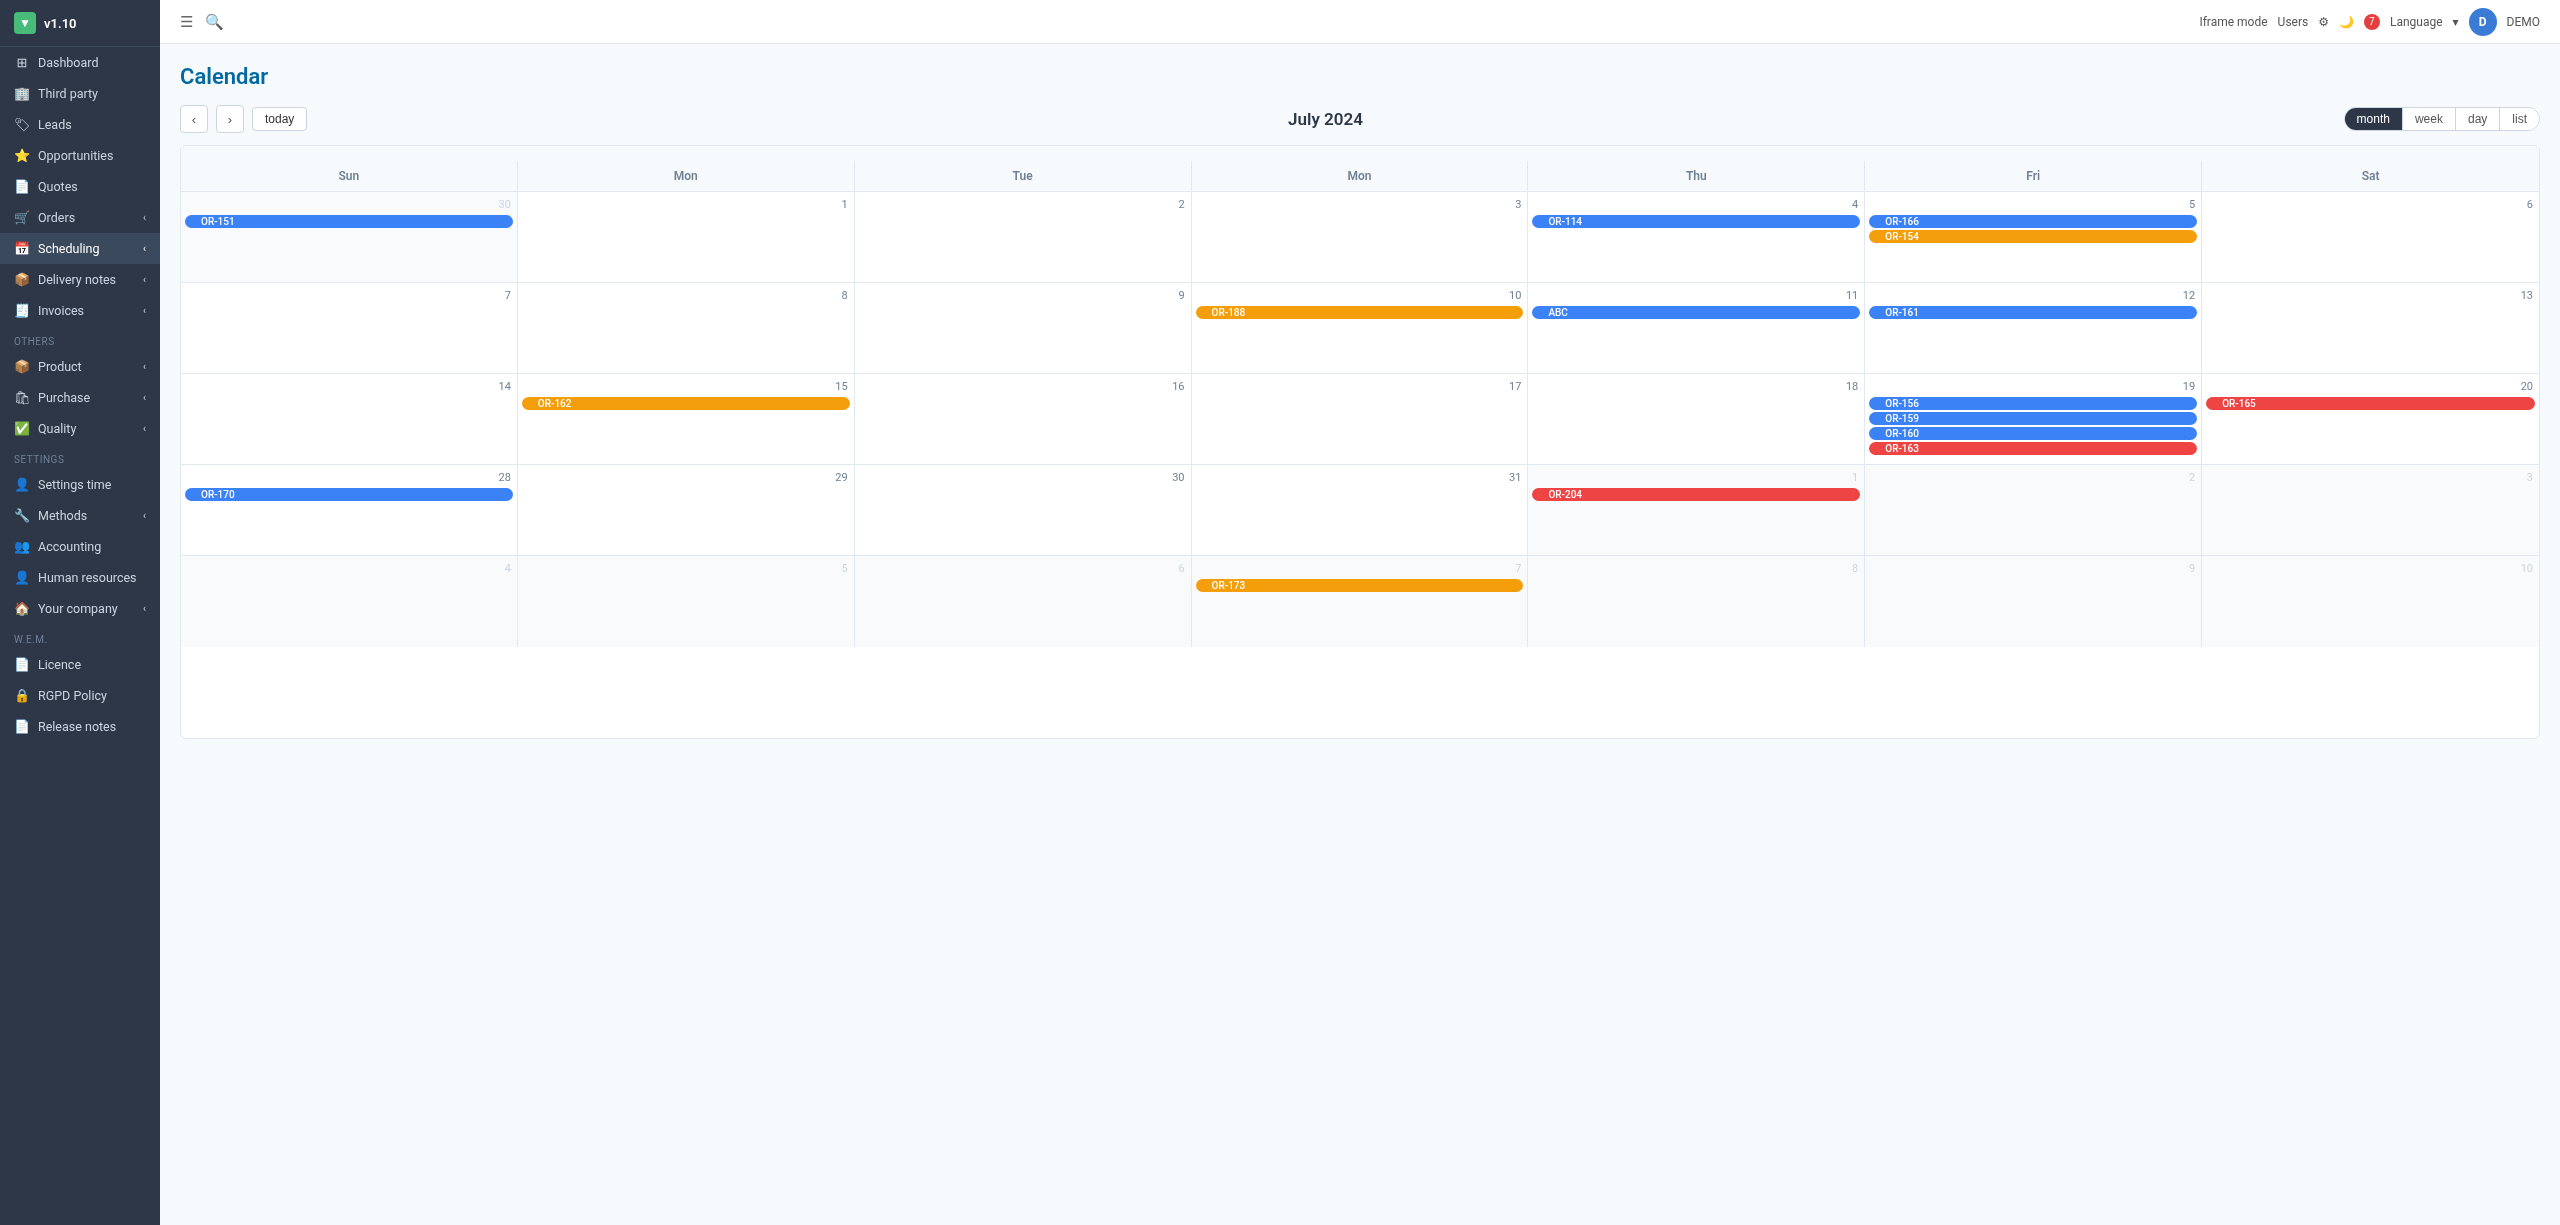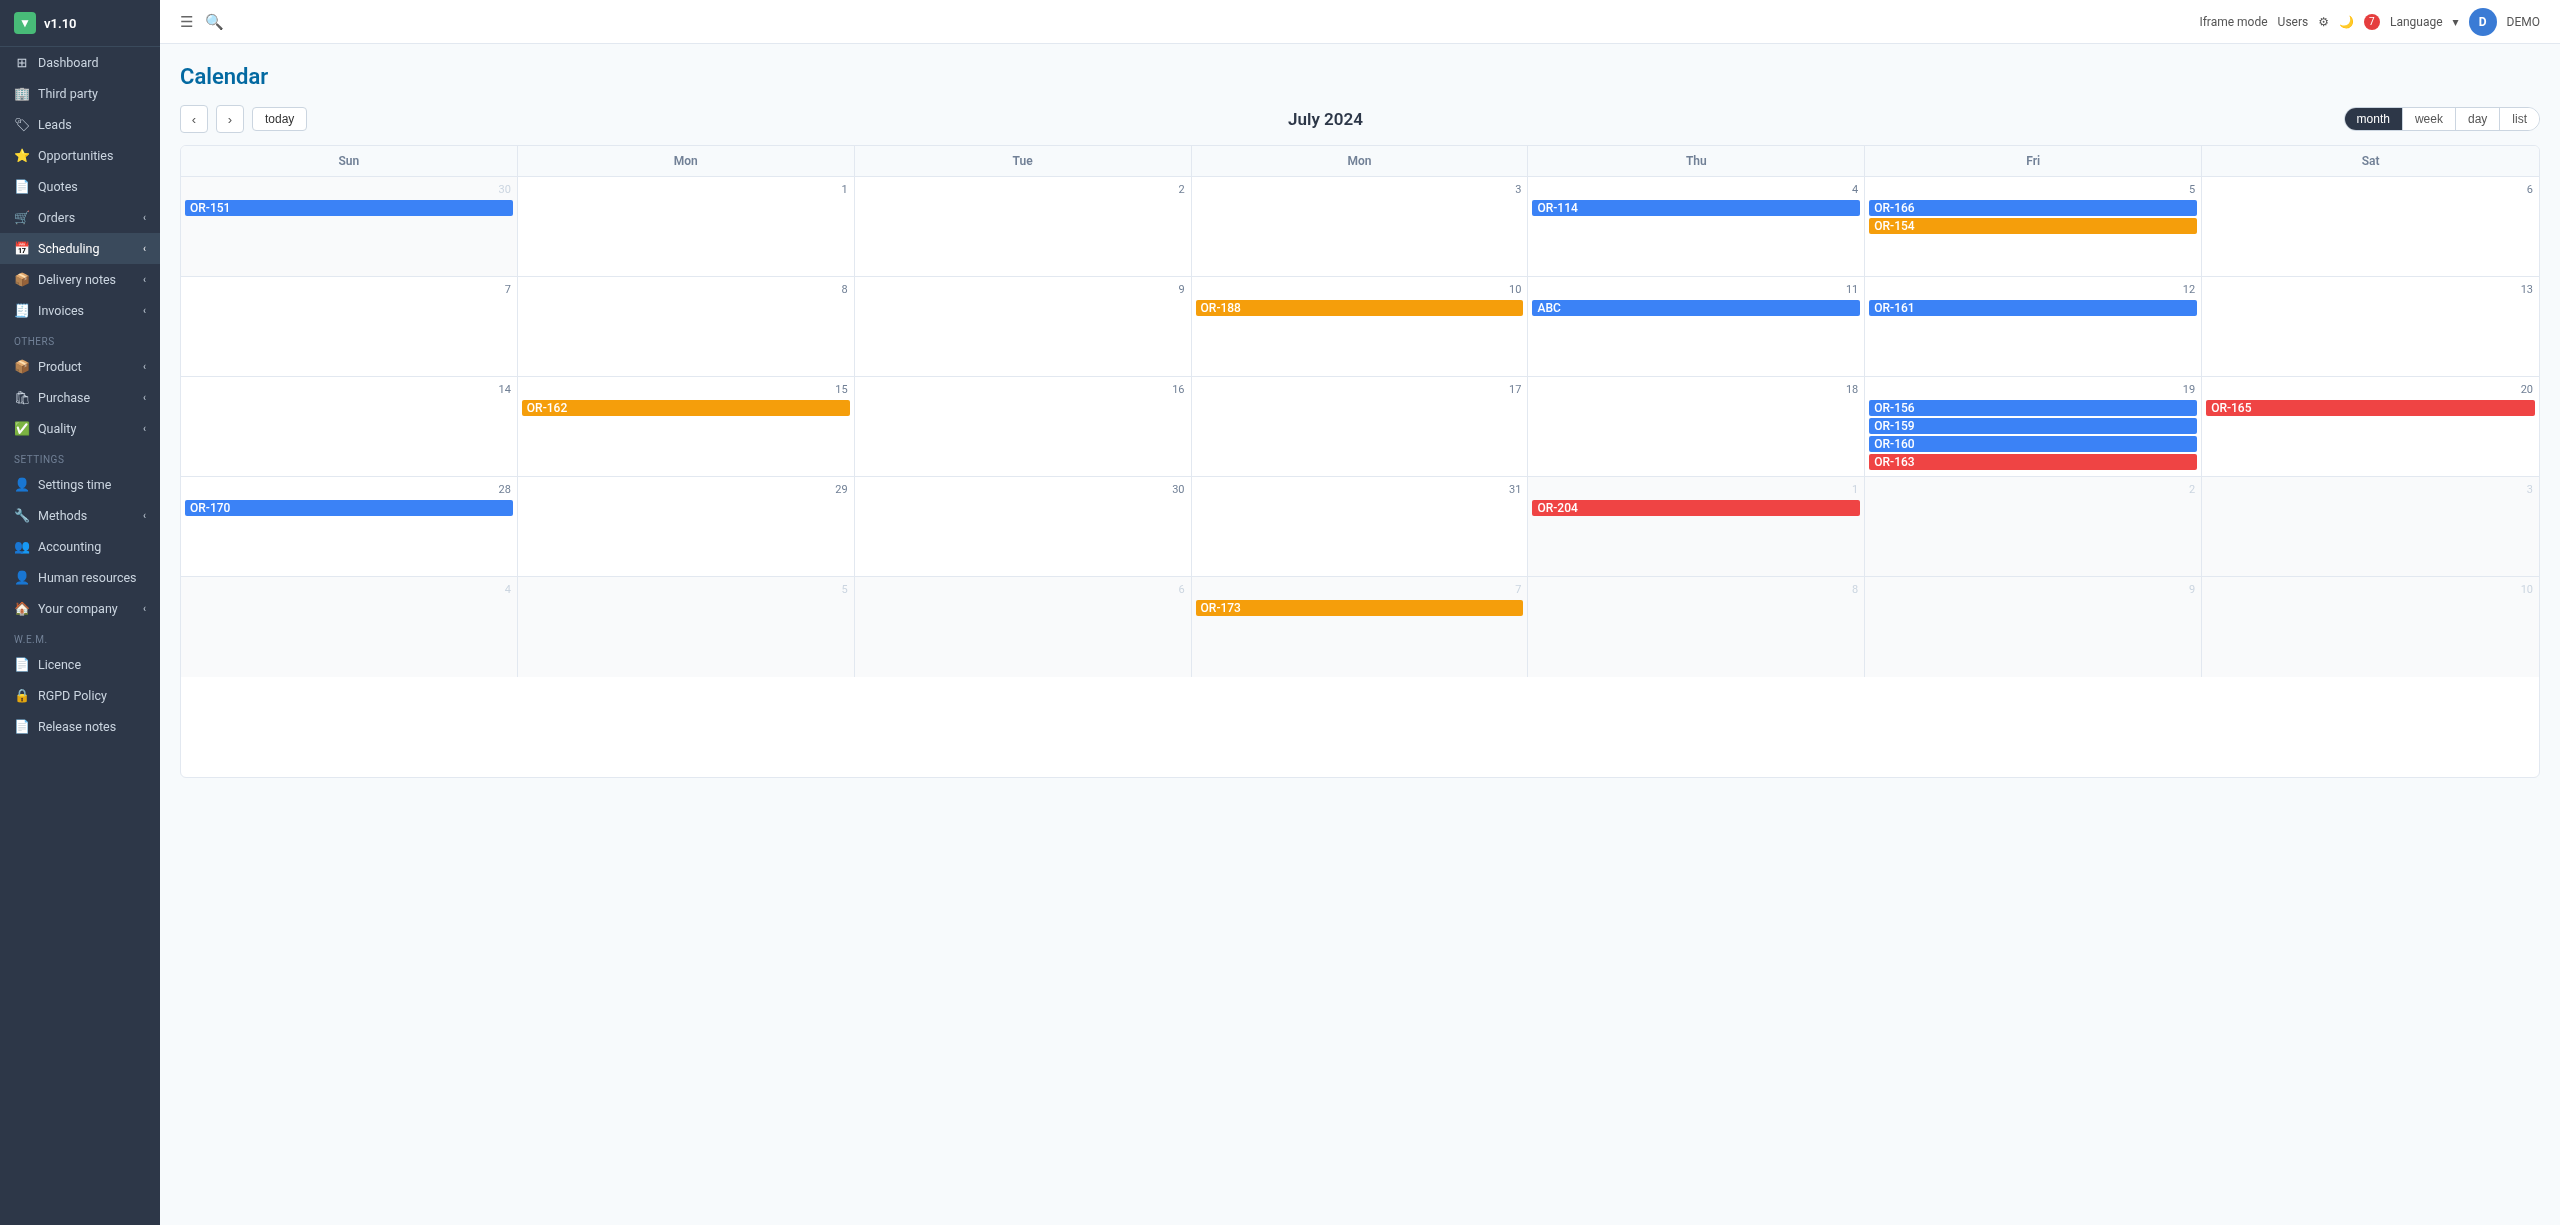--- a/index.html
+++ b/index.html
@@ -112,39 +112,40 @@
 
     
     .cal-grid { background: white; border: 1px solid #e2e8f0; border-radius: 6px; overflow: hidden; flex: 1; }
     .cal-header {
       display: grid; grid-template-columns: repeat(7, 1fr);
       background: #f7fafc; border-bottom: 1px solid #e2e8f0;
     }
     .cal-header-cell {
       text-align: center; padding: 8px 4px; font-size: 12px; font-weight: 600; color: #718096;
       border-right: 1px solid #e2e8f0;
+      margin-top: 15px;
     }
     .cal-header-cell:last-child { border-right: none; }
     .cal-body { display: grid; grid-template-rows: repeat(6, 1fr); }
     .cal-week { display: grid; grid-template-columns: repeat(7, 1fr); border-bottom: 1px solid #e2e8f0; min-height: 90px; }
     .cal-week:last-child { border-bottom: none; }
     .cal-day {
       border-right: 1px solid #e2e8f0; padding: 4px; position: relative; min-height: 90px;
       background: white;
     }
     .cal-day:last-child { border-right: none; }
     .cal-day.other-month { background: #f9fafb; }
     .cal-day-num {
       font-size: 11px; color: #718096; text-align: right; padding: 2px 2px 4px;
     }
     .cal-day.other-month .cal-day-num { color: #cbd5e0; }
 
     
     .cal-event {
-      border-radius: 2px; padding: 1px 5px; font-size: 12px; font-weight: 500;
+      border-radius: 7px; padding: 1px 16px; font-size: 10px; font-weight: 500;
       color: white; margin-bottom: 2px; cursor: pointer; white-space: nowrap; overflow: hidden; text-overflow: ellipsis;
     }
     .ev-blue { background: #3b82f6; }
     .ev-green { background: #ef4444; }
     .ev-orange { background: #f59e0b; }
   </style>
 </head>
 <body>
 
 <div id="sidebar">

